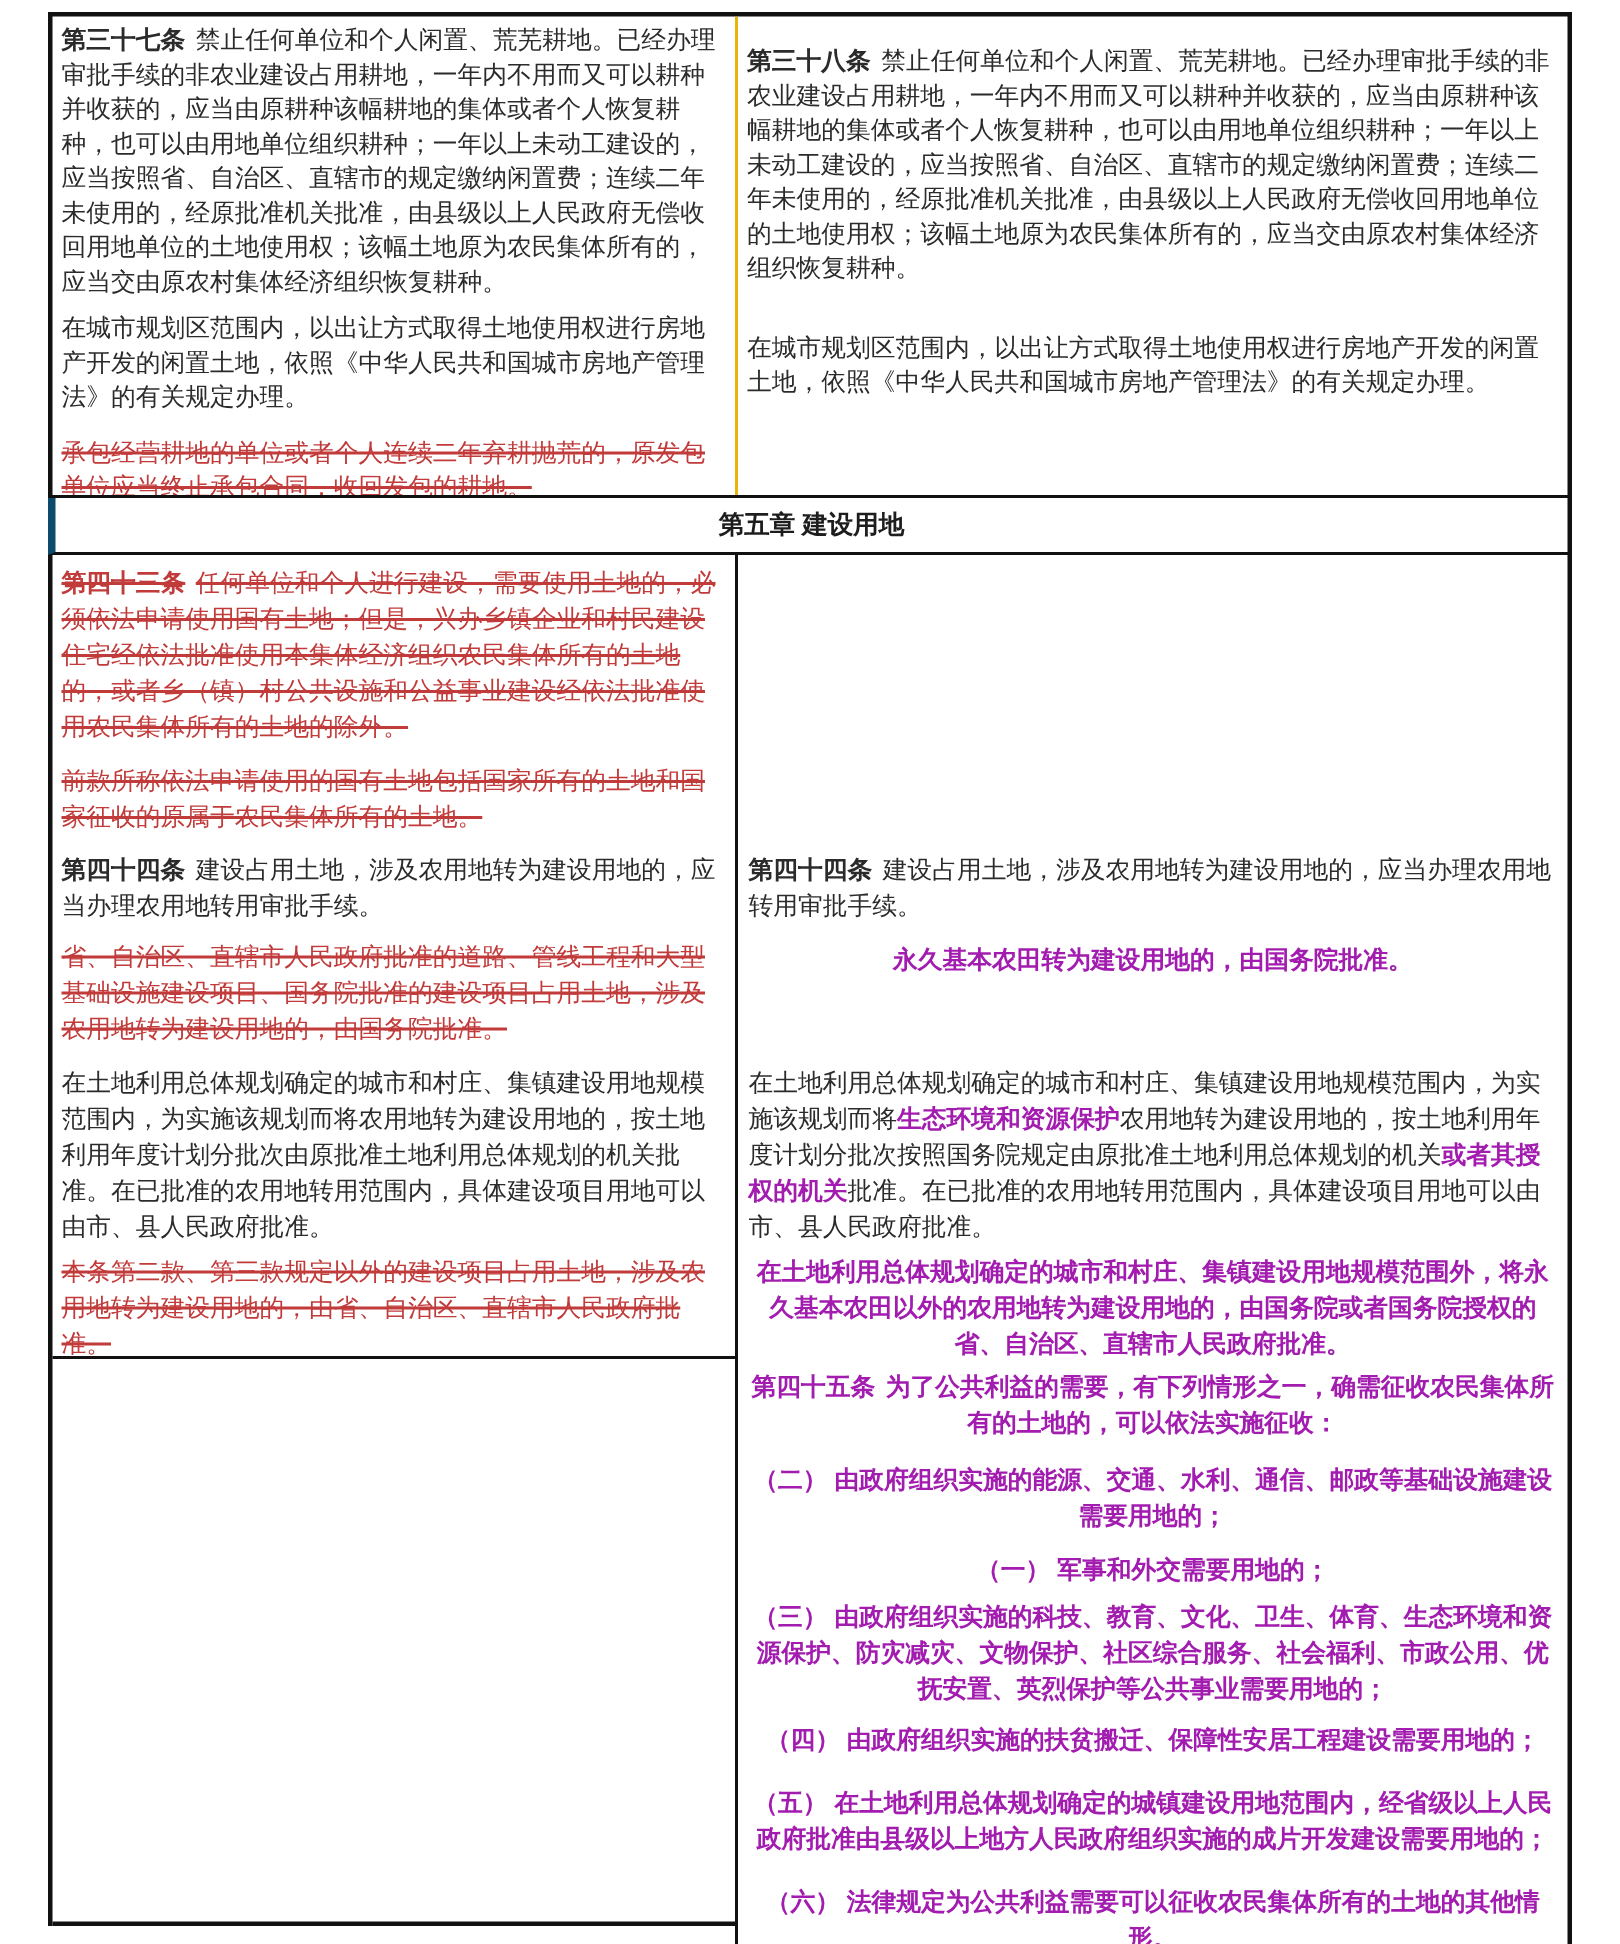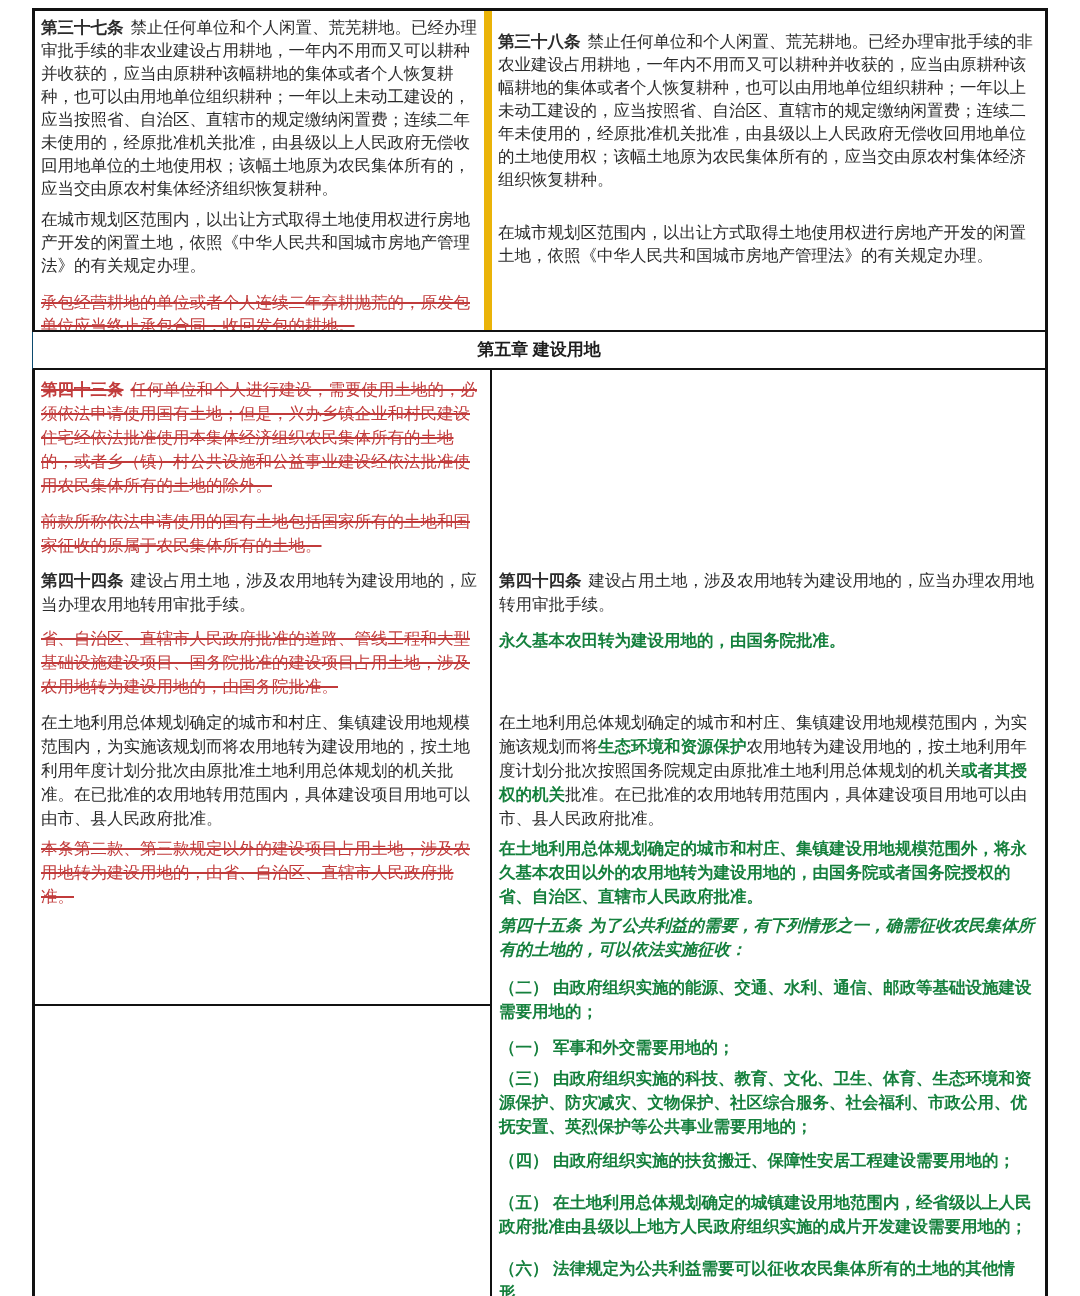--- a/index.html
+++ b/index.html
@@ -5,50 +5,50 @@
   * { margin:0; padding:0; box-sizing:border-box; }
   html,body { width:1080px; height:1296px; overflow:hidden; background:#ffffff;
               font-family:"Liberation Sans","DejaVu Sans",sans-serif; }
   .doc { position:absolute; left:32px; top:8px; width:1016px; color:#2b2b2b;
          font-size:16.5px; }
 
   
   .row-1 { display:flex; height:324px; overflow:hidden;
            border:3px solid #111; border-bottom:2px solid #111; }
   .row-1 .cell { line-height:23px; padding:5px 6px 0 6px; }
-  .row-1 .cell-old { width:457px; border-right:8px solid #eab308; }
+  .row-1 .cell-old { width:457px; border-right:2px solid #eab308; }
   .row-1 .cell-new { flex:1;margin-top:14px; }
 
   
-  .chapter-row { height:38px; border-left:1px solid #0c4a6e; border-right:3px solid #111;
+  .chapter-row { height:38px; border-left:5px solid #0c4a6e; border-right:3px solid #111;
                  border-bottom:2px solid #111; text-align:center; font-weight:bold;
                  font-size:17px; line-height:36px; color:#1d1d1d; }
 
   
   .row-3 { display:flex; align-items:flex-start; min-height:932px; }
   .col-left { width:458px; border-left:3px solid #111; align-self:flex-start; }
-  .cell-a { height:636px; border-bottom:2px solid #111; padding:7px 6px 0 6px;
+  .cell-a { height:536px; border-bottom:2px solid #111; padding:7px 6px 0 6px;
             line-height:24px; overflow:hidden; }
   .cell-b { height:378px; border-bottom:3px solid #111; }
   .col-right { flex:1; align-self:stretch; min-height:932px;
                border-left:2px solid #111; border-right:3px solid #111;
                padding:7px 7px 0 7px; line-height:24px; }
 
   p { margin:0; }
   .art-num { font-weight:bold; margin-right:7px; }
   .del { color:#c13b3b; text-decoration:line-through;
          text-decoration-thickness:1.5px; text-decoration-color:#c13b3b; }
   .del .art-num { color:#c13b3b; }
-  .add { color:#15803d; font-weight:bold; }
+  .add { color:#a21caf; font-weight:bold;text-align:center; }
 
   
   .mt8  { margin-top:8px; }  .mt14 { margin-top:14px; } .mt30 { margin-top:30px; }
   .mt12 { margin-top:12px; } .mt11 { margin-top:11px; } .mt10 { margin-top:10px; }
   .mt6  { margin-top:6px; }  .mt191{ margin-top:191px;} .mt58 { margin-top:58px; }
-  .mt5  { margin-top:5px;font-style:italic; }  .mt7  { margin-top:7px; }  .mt18 { margin-top:18px; }
+  .mt5  { margin-top:5px; }  .mt7  { margin-top:7px; }  .mt18 { margin-top:18px; }
 </style>
 </head>
 <body>
 
 <div class="doc">
 
   <div class="row-1">
     <div class="cell cell-old">
       <p><span class="art-num">第三十七条</span><span>禁止任何单位和个人闲置、荒芜耕地。已经办理审批手续的非农业建设占用耕地，一年内不用而又可以耕种并收获的，应当由原耕种该幅耕地的集体或者个人恢复耕种，也可以由用地单位组织耕种；一年以上未动工建设的，应当按照省、自治区、直辖市的规定缴纳闲置费；连续二年未使用的，经原批准机关批准，由县级以上人民政府无偿收回用地单位的土地使用权；该幅土地原为农民集体所有的，应当交由原农村集体经济组织恢复耕种。</span></p>
       <p class="mt8">在城市规划区范围内，以出让方式取得土地使用权进行房地产开发的闲置土地，依照《中华人民共和国城市房地产管理法》的有关规定办理。</p>

